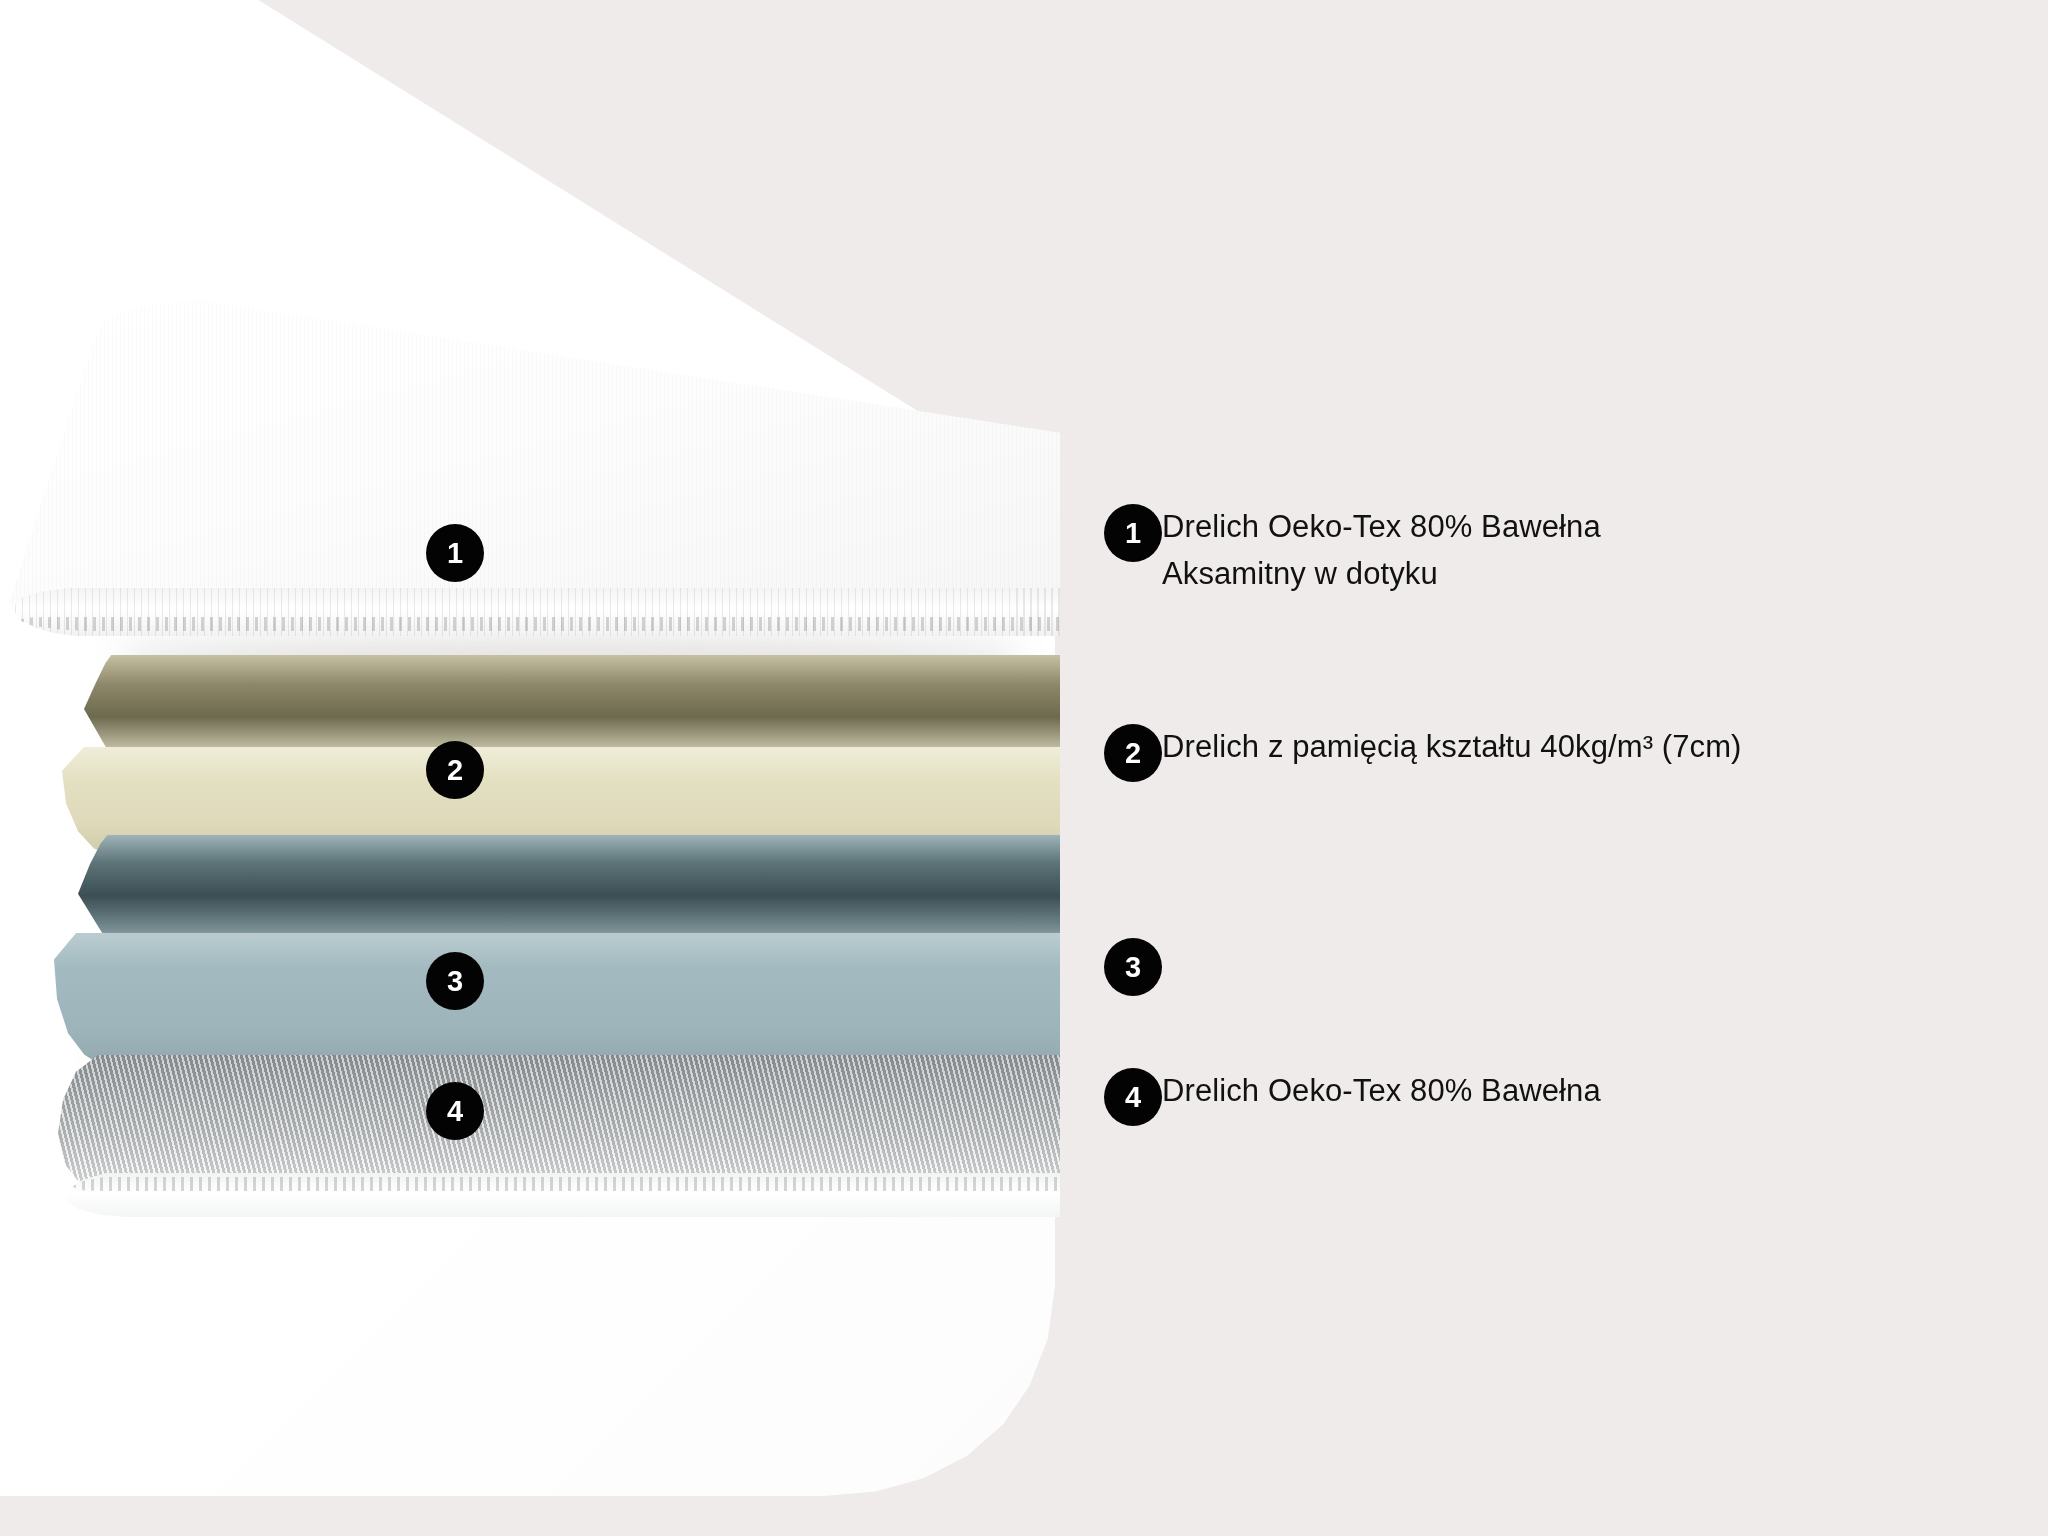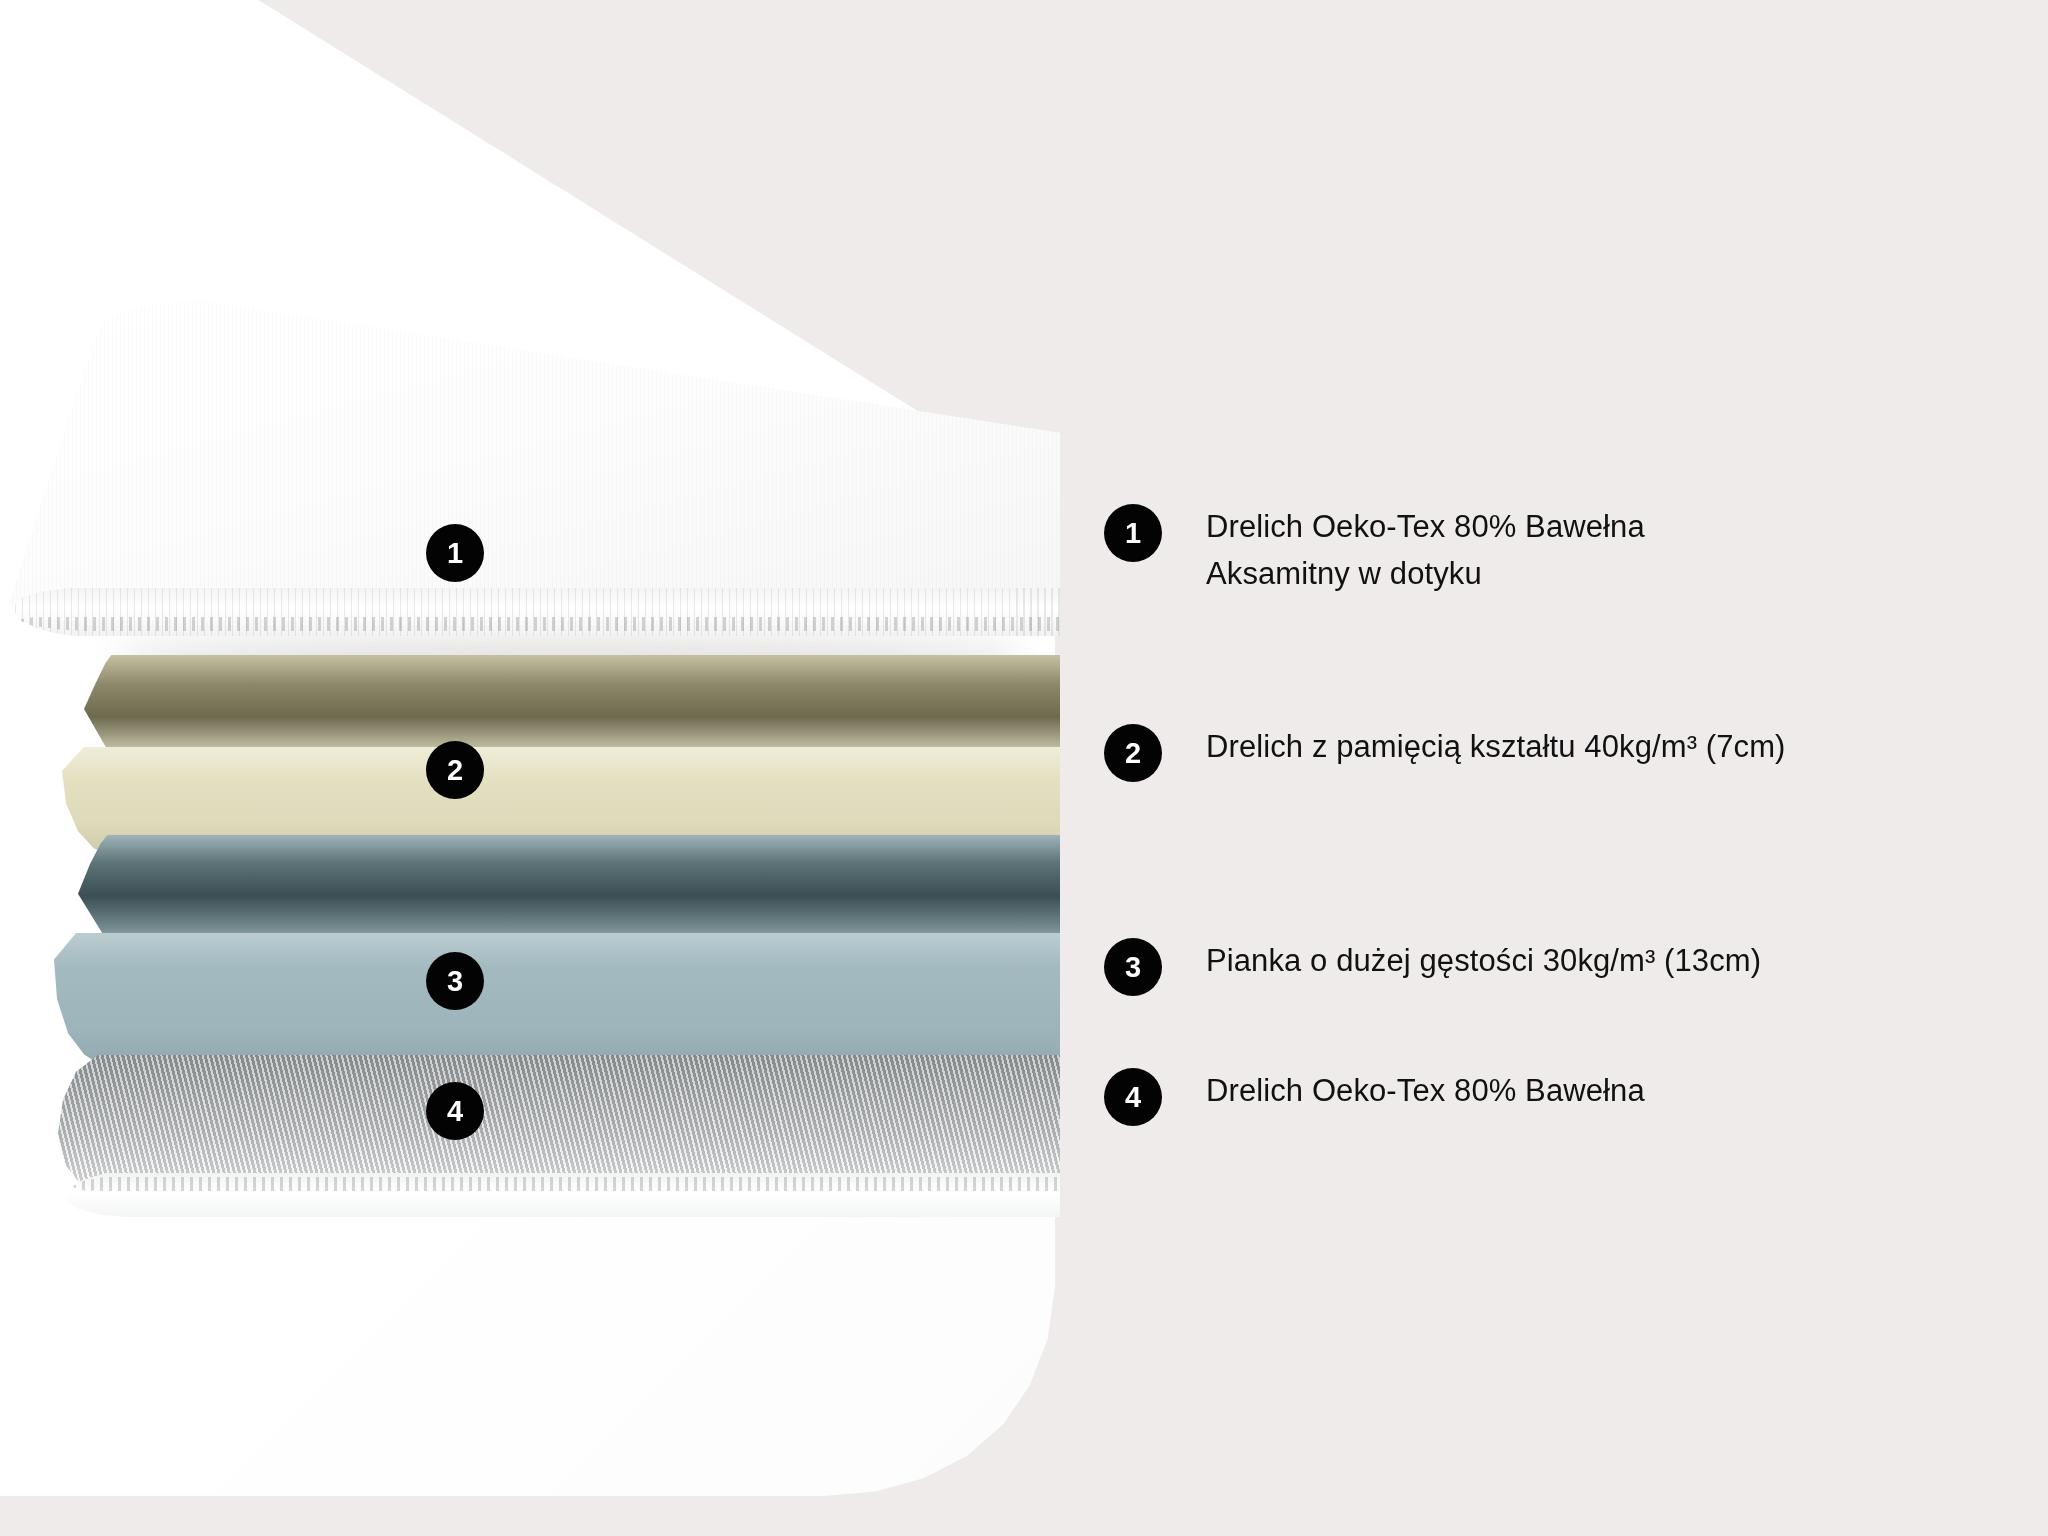--- a/index.html
+++ b/index.html
@@ -227,21 +227,20 @@
     display: flex;
     align-items: flex-start;
     width: 860px;
   }
   .legend-row .badge {
     position: static;
     flex: 0 0 auto;
     margin-top: 2px;
   }
   .legend-text {
-    margin-left: 44px;
     color: #111111;
     font-family: "Liberation Sans", sans-serif;
     font-size: 31px;
     line-height: 47px;
     letter-spacing: .1px;
     white-space: pre-line;
     padding-top: 1px;
   }
 
   .legend-row-1 { top: 122px; }
@@ -299,21 +298,20 @@
 Aksamitny w dotyku</div>
     </div>
 
     <div class="legend-row legend-row-2">
       <div class="badge">2</div>
       <div class="legend-text">Drelich z pamięcią kształtu 40kg/m³ (7cm)</div>
     </div>
 
     <div class="legend-row legend-row-3">
       <div class="badge">3</div>
-      <div class="legend-text">Pianka o dużej gęstości 30kg/m³ (13cm)</div>
     </div>
 
     <div class="legend-row legend-row-4">
       <div class="badge">4</div>
       <div class="legend-text">Drelich Oeko-Tex 80% Bawełna</div>
     </div>
 
   </div>
 
 </div>

